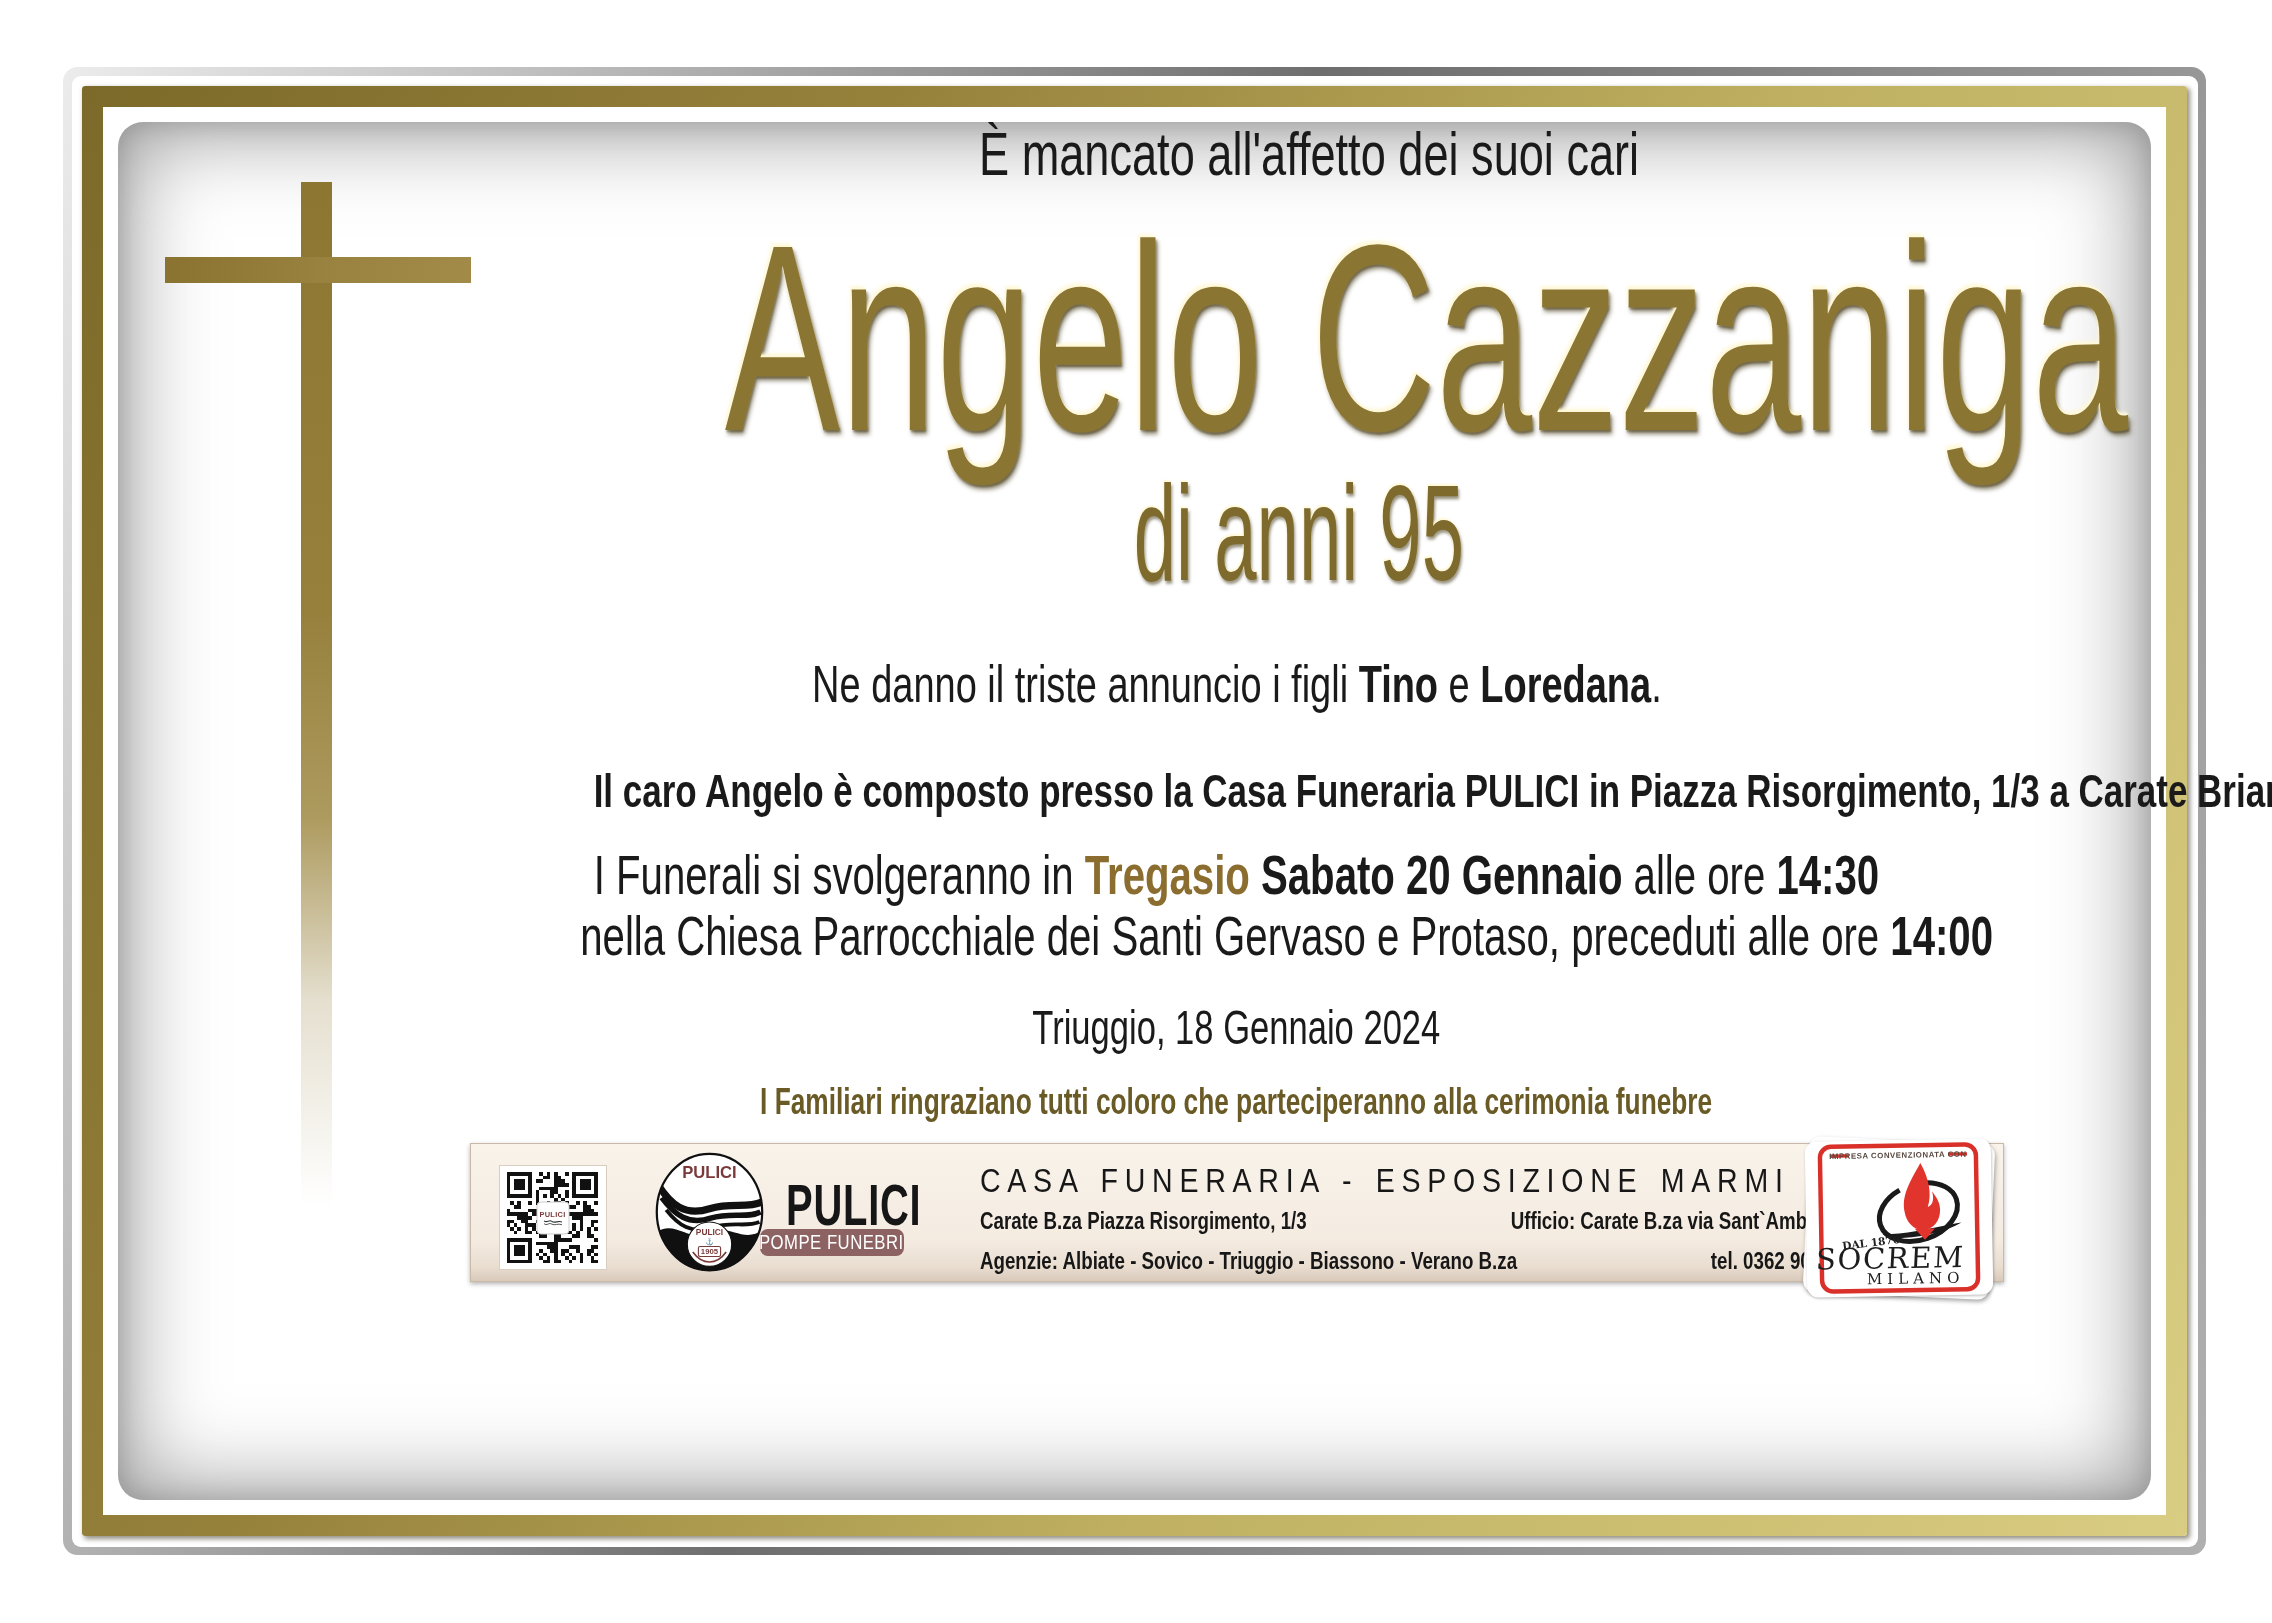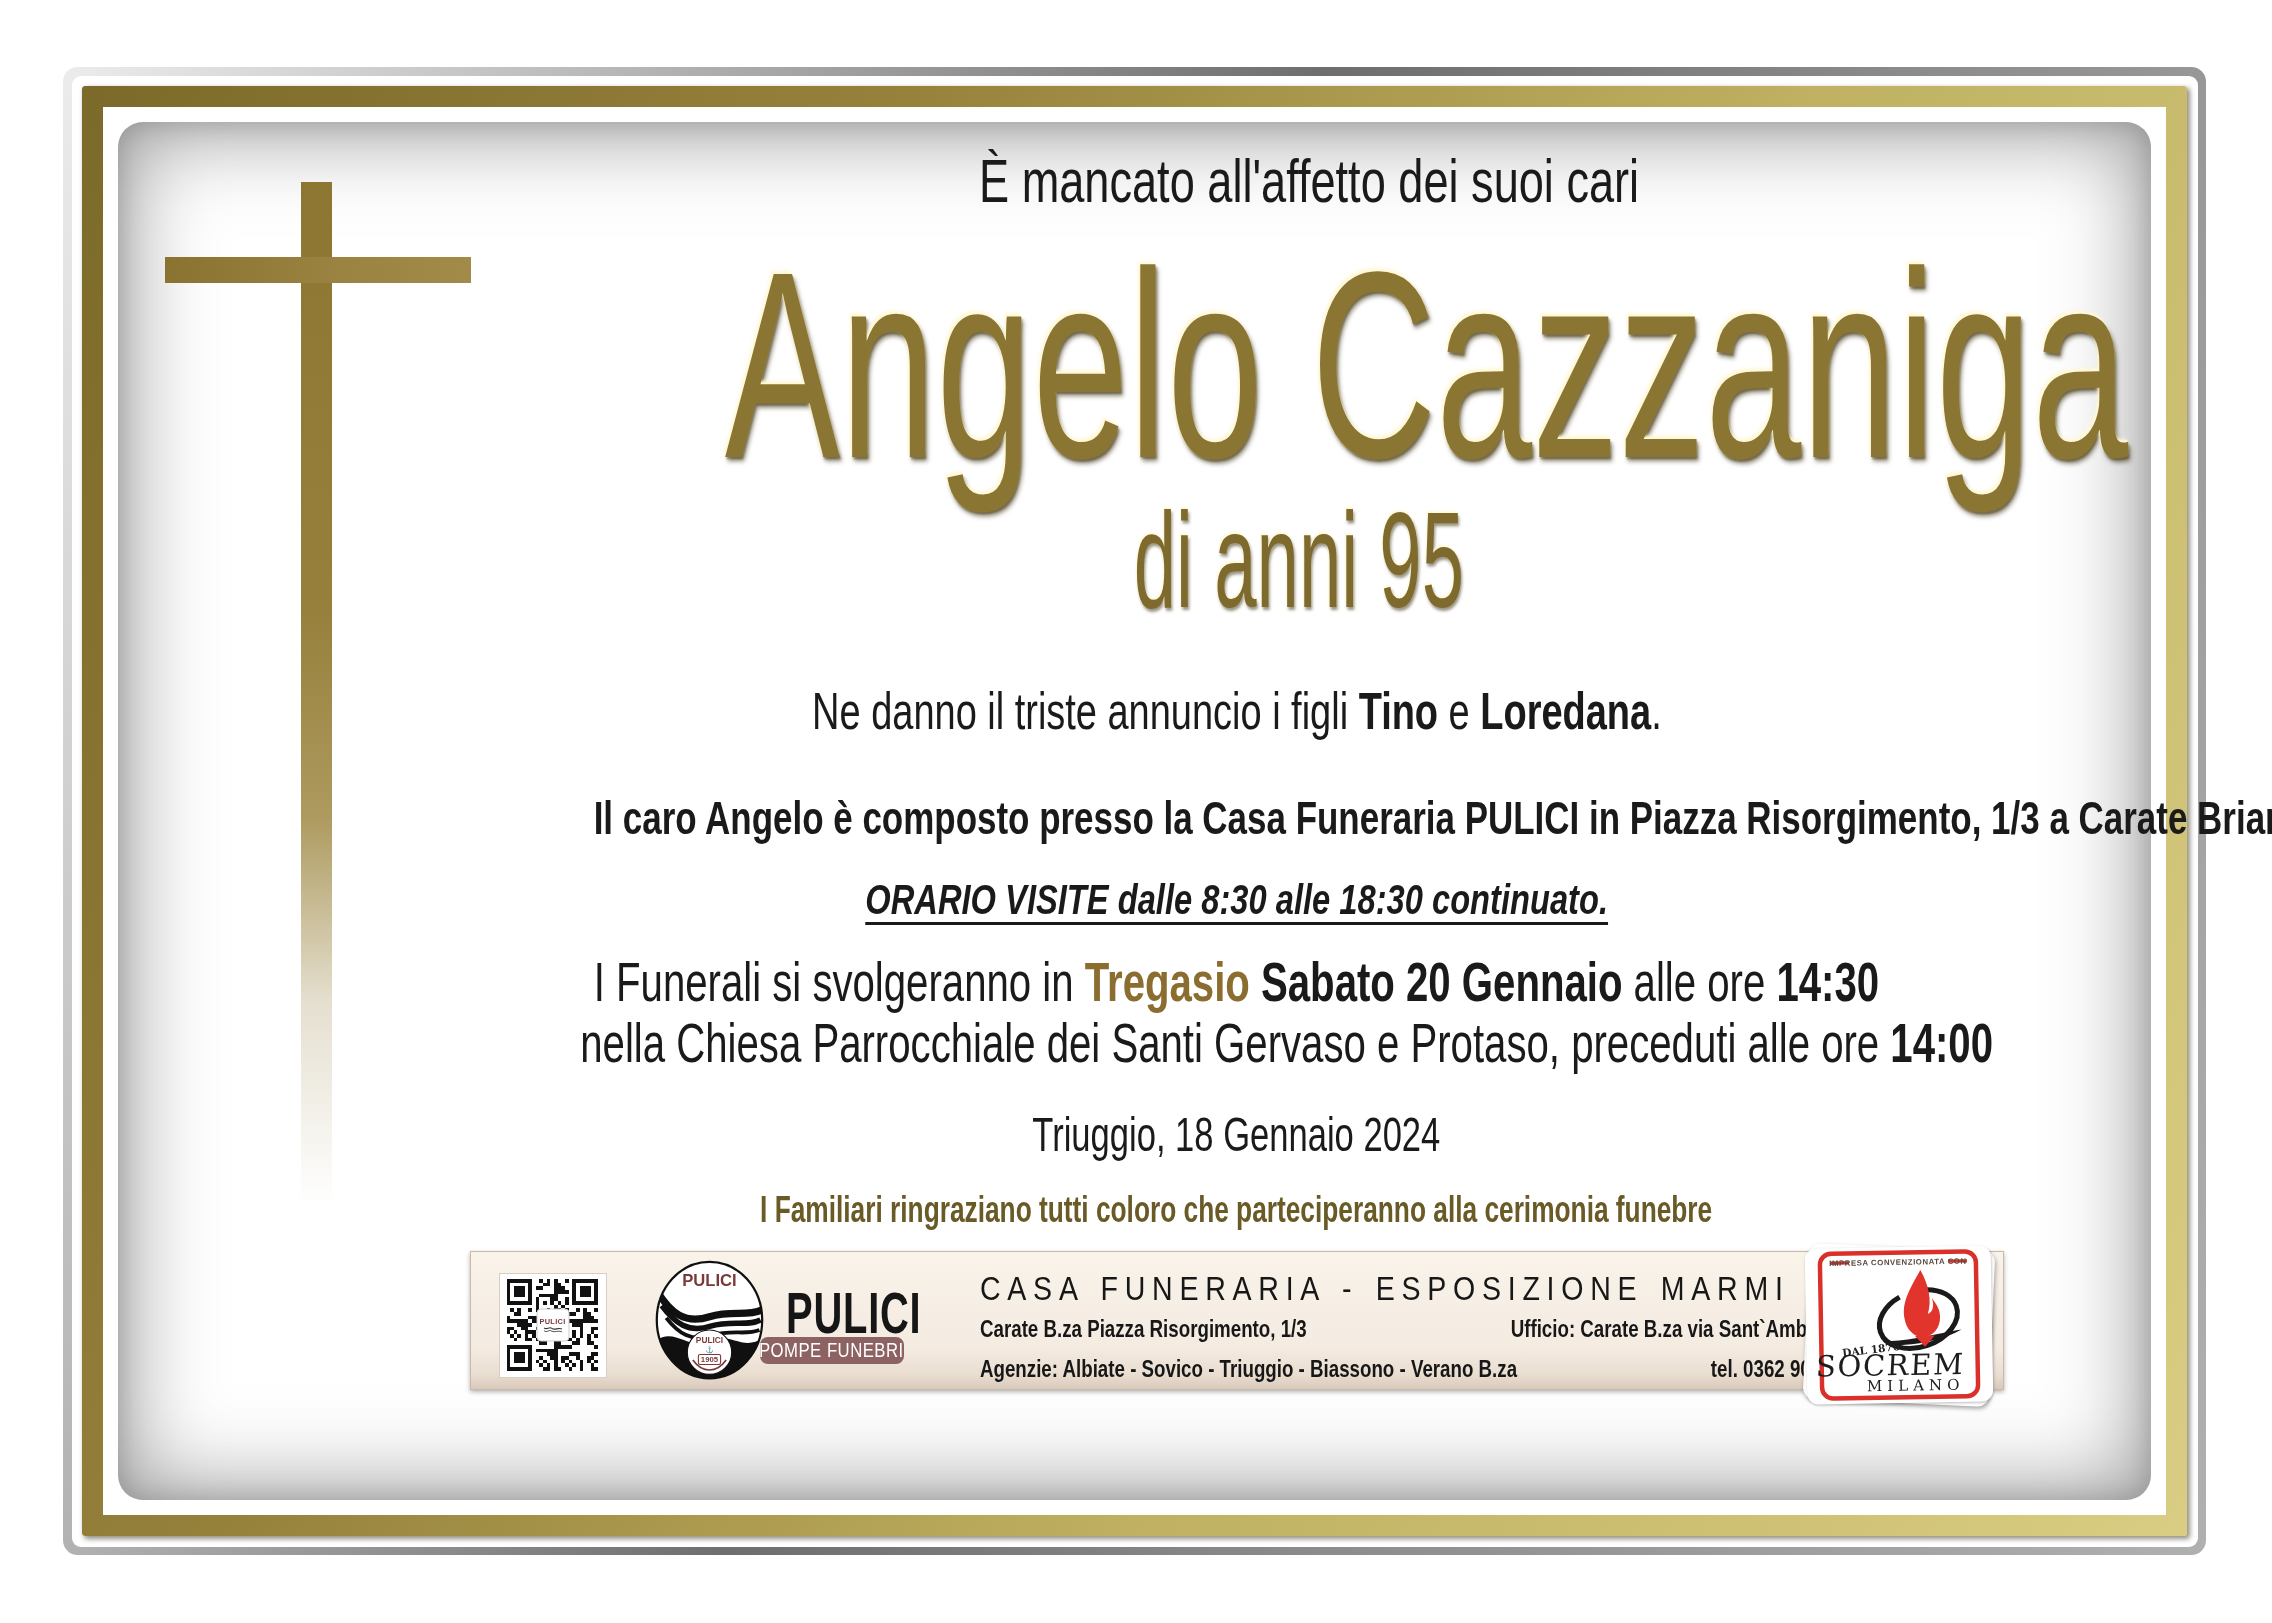--- a/index.html
+++ b/index.html
@@ -26,21 +26,21 @@
                rgba(196,184,148,.45) 80%, rgba(226,220,202,0) 100%); }
   .cross-h { position:absolute; left:165px; top:257px; width:306px; height:26px;
     background:linear-gradient(90deg,#8a7330 0%,#9a8340 55%,#a28b48 100%); }
 
   
   .col { position:absolute; left:119px; right:119px; top:119px; bottom:119px;
          padding-left:200px; text-align:center; color:#1a1a1a; }
   .cond { display:inline-block; white-space:nowrap; transform:scaleX(.73); }
   .b { font-weight:bold; }
 
-  .intro { margin-top:27px; font-size:61px; line-height:1.15; margin-left:146px; }
+  .intro { font-size:61px; line-height:1.15; margin-left:146px; }
   .intro .cond { transform:scaleX(.74); }
 
   .name { margin-top:16px; font-size:266px; line-height:1.0; margin-left:28px;
           color:#8a7533; font-weight:normal;
           text-shadow:-2.8px -3.4px 4.5px rgba(255,248,214,.95),
                       -1.1px -1.7px 1.7px rgba(255,252,235,.9),
                        3.4px 4.5px 5.7px rgba(56,44,8,.5),
                        1.7px 2.3px 2.3px rgba(72,58,14,.45); }
   .name .cond { transform:scaleX(.65); }
 
@@ -140,23 +140,20 @@
     </div>
 
     <div class="family">
       <span class="cond"><span>Ne danno il triste annuncio i figli </span><span class="b">Tino</span><span> e </span><span class="b">Loredana</span><span>.</span></span>
     </div>
 
     <div class="location">
       <span class="cond">Il caro Angelo è composto presso la Casa Funeraria PULICI in Piazza Risorgimento, 1/3 a Carate Brianza.</span>
     </div>
 
-    <div class="orario">
-      <span class="cond"><span class="ul">ORARIO VISITE  dalle 8:30 alle 18:30 continuato.</span></span>
-    </div>
 
     <div class="funeral">
       <div>
         <span class="cond"><span>I Funerali si svolgeranno in </span><span class="gold-place">Tregasio</span><span> </span><span class="b">Sabato 20 Gennaio</span><span> alle ore </span><span class="b">14:30</span></span>
       </div>
       <div>
         <span class="cond"><span>nella Chiesa Parrocchiale dei Santi Gervaso e Protaso, preceduti alle ore </span><span class="b">14:00</span></span>
       </div>
     </div>
 

